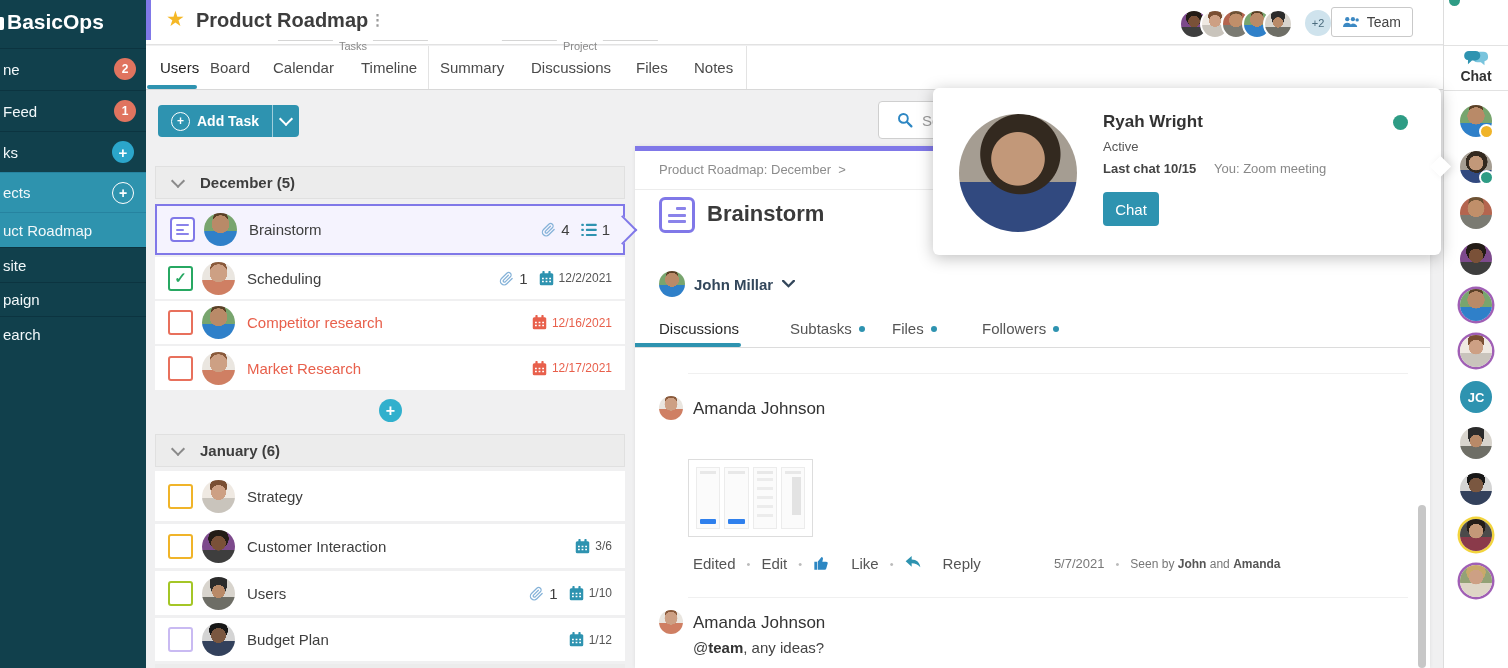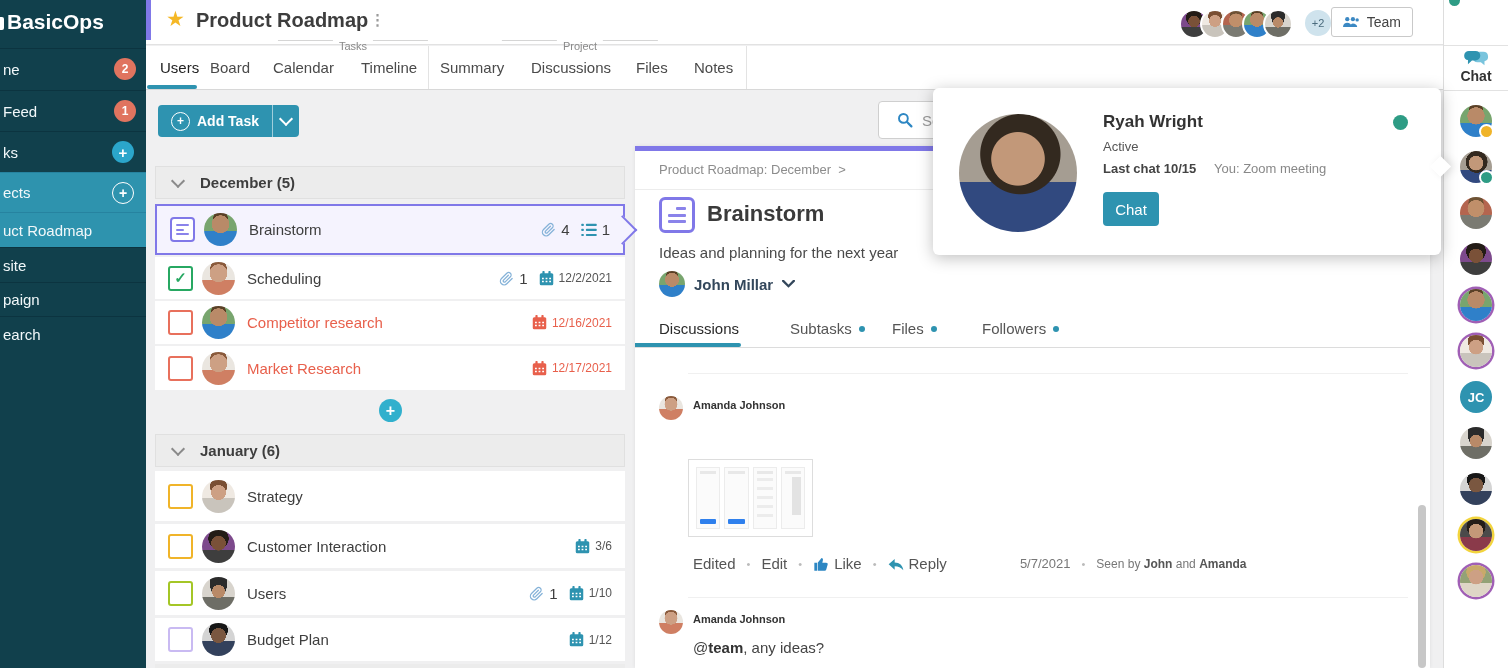--- a/index.html
+++ b/index.html
@@ -96,37 +96,37 @@
   .d-desc{position:absolute;left:24px;top:93px;font-size:15px;color:#4a4a4a}
   .assignee{position:absolute;left:24px;top:120px;display:flex;align-items:center;gap:9px;font-size:15px;font-weight:bold;color:#33475b}
   .assignee .a-av{width:26px;height:26px}
   .d-tab{position:absolute;top:169px;font-size:15px;color:#555}
   .d-tab.active{color:#2a2a2a}
   .dot2{display:inline-block;width:6px;height:6px;border-radius:50%;background:#2e93b0;margin-left:7px;vertical-align:2px}
   .d-tab-underline{position:absolute;left:0;top:192px;width:106px;height:4px;background:#2e93b0;border-radius:0 2px 2px 0}
   .d-tabs-border{position:absolute;left:0;right:0;top:196px;height:1px;background:#dcdcdc}
   .d-div2{position:absolute;left:53px;right:22px;top:222px;height:1px;background:#f0f0f0}
   .m-av{position:absolute;left:24px;width:24px;height:24px}
-  .m-author{position:absolute;left:58px;font-size:11px;font-weight:bold;color:#333}
+  .m-author{position:absolute;left:58px;font-size:17px;font-weight:normal;color:#333}
   .m-body{position:absolute;left:58px;font-size:15px;color:#444}
   .m-body b{color:#333}
   .shot{position:absolute;left:53px;top:308px;width:125px;height:78px;background:#fff;border:1px solid #ddd;box-sizing:border-box;
         display:flex;gap:4px;padding:7px}
   .scr{flex:1;background:#fbfbfb;border:1px solid #ececec;position:relative}
   .scr::before{content:"";position:absolute;left:3px;right:3px;top:3px;height:3px;background:#e8e8e8}
   .scr.blue::after{content:"";position:absolute;left:3px;right:3px;bottom:4px;height:5px;background:#2f80ed;border-radius:1px}
   .scr.list::after{content:"";position:absolute;left:3px;right:3px;top:10px;bottom:6px;
         background:repeating-linear-gradient(180deg,#ececec 0 3px,rgba(0,0,0,0) 3px 9px)}
   .scr.pane::after{content:"";position:absolute;right:3px;top:9px;width:9px;bottom:13px;background:#e3e3e3}
   .m-actions{position:absolute;left:58px;top:404px;display:flex;align-items:center;gap:11px;font-size:15px;color:#555;white-space:nowrap}
   .sep-dot{color:#bbb;font-size:11px}
   .m-date{font-size:13px;color:#777;margin-left:62px}
   .m-seen{font-size:12px;color:#777}
   .m-seen b{color:#555}
-  .act{display:flex;align-items:flex-end;gap:5px}
+  .act{display:flex;align-items:flex-start;gap:22px}
   #dscroll{position:absolute;left:1418px;top:505px;width:8px;height:163px;background:#c7c7c7;border-radius:4px;z-index:6}
 
   
   #rail{position:absolute;left:1443px;top:0;width:65px;height:668px;background:#fff;border-left:1px solid #ddd;box-sizing:border-box}
   .rail-div{position:absolute;left:0;right:0;height:1px;background:#e2e2e2}
   .rv{width:32px;height:32px;border-radius:50%;position:relative;flex:0 0 auto}
   .sdot{position:absolute;right:-2px;bottom:-2px;width:11px;height:11px;border-radius:50%;border:2px solid #fff;box-sizing:content-box}
   .sdot.green{background:#2e9c85}
   .sdot.yellow{background:#f0b429}
   .ring-purple{box-shadow:0 0 0 2.5px #a05fb5}
@@ -473,21 +473,20 @@
     <div class="breadcrumb">
       <span>Product Roadmap: December</span>&nbsp;&nbsp;<span>&gt;</span>
     </div>
     <div class="d-div1"></div>
     <div class="docbox-lg">
         <i class="short" style="align-self:flex-end"></i>
         <i></i>
         <i></i>
       </div>
     <div class="d-title">Brainstorm</div>
-    <div class="d-desc">Ideas and planning for the next year</div>
     <div class="assignee">
       <span class="a-av ph ph-john"></span>
       <span>John Millar</span>
       <svg width="13" height="8" viewBox="0 0 14 9">
           <path d="M1 1l6 6 6-6" stroke="#33475b" stroke-width="2.6" fill="none" stroke-linecap="round"></path>
         </svg>
     </div>
     <span class="d-tab active" style="left:24px">Discussions</span>
     <span class="d-tab" style="left:155px"><span>Subtasks</span><span class="dot2"></span></span>
     <span class="d-tab" style="left:257px"><span>Files</span><span class="dot2"></span></span>

